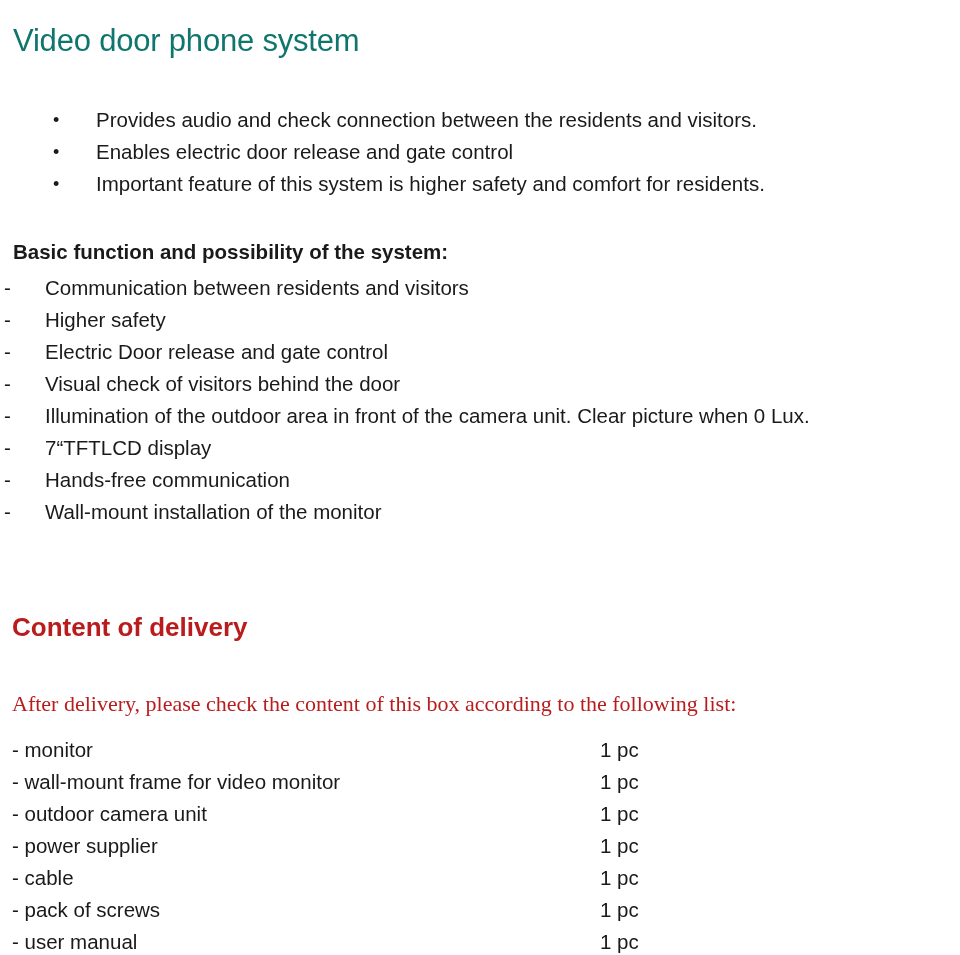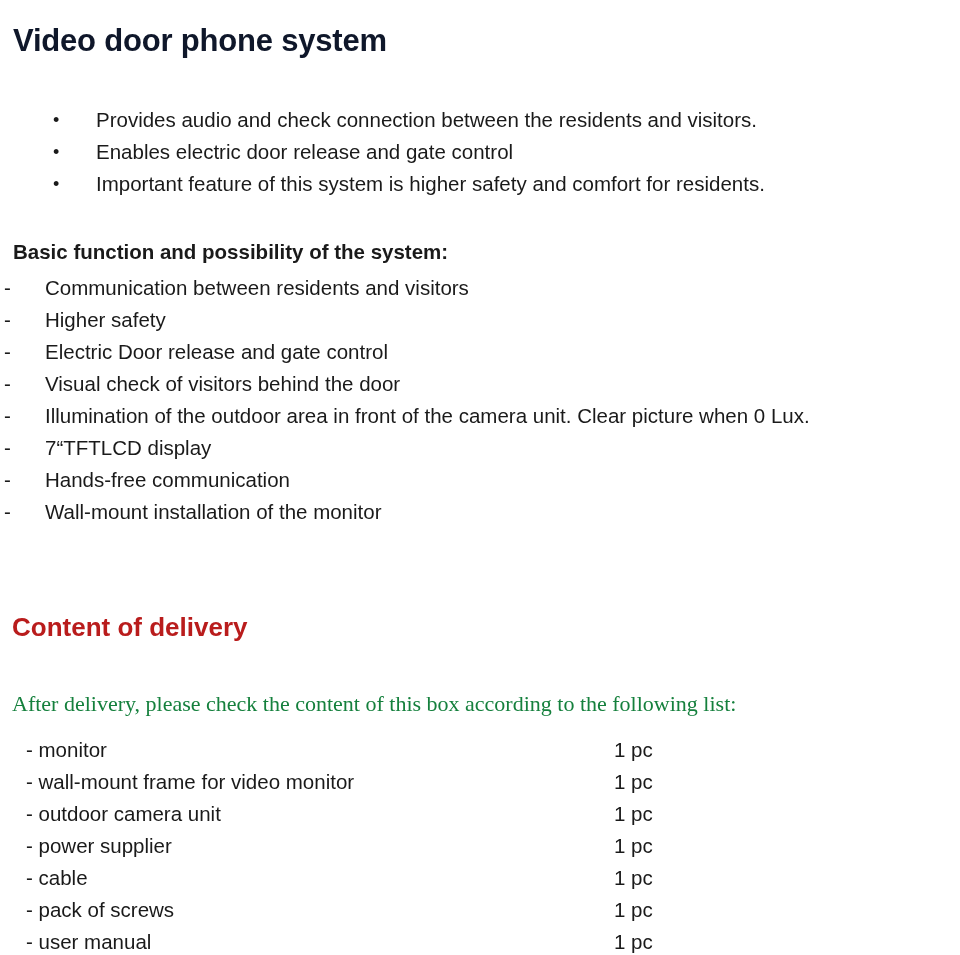--- a/index.html
+++ b/index.html
@@ -23,23 +23,23 @@
     height: 955px;
     box-sizing: border-box;
   }
 
   
   .doc-title {
     position: absolute;
     left: 13px;
     top: 2px;
     font-size: 31px;
-    font-weight: bold;
+    font-weight: normal;
     letter-spacing: -0.2px;
-    color: #0f172a;
+    color: #0f766e;
     white-space: nowrap;
   }
 
   
   .bullet-list {
     position: absolute;
     left: 0;
     top: 104px;
     width: 930px;
   }
@@ -112,38 +112,37 @@
   }
 
   
   .delivery-intro {
     position: absolute;
     left: 12px;
     top: 668px;
     font-family: "Liberation Serif", serif;
     font-size: 22px;
     line-height: 28px;
-    color: #15803d;
+    color: #b91c1c;
     white-space: nowrap;
   }
 
   
   .delivery-list {
     position: absolute;
     left: 0;
     top: 734px;
     width: 760px;
   }
   .delivery-row {
     display: flex;
     align-items: flex-start;
     height: 32px;
     line-height: 32px;
     font-size: 20.5px;
-    margin-left: 14px;
   }
   .delivery-name {
     width: 600px;
     flex: 0 0 600px;
     padding-left: 12px;
     box-sizing: border-box;
     white-space: nowrap;
   }
   .delivery-qty {
     flex: 0 0 auto;

